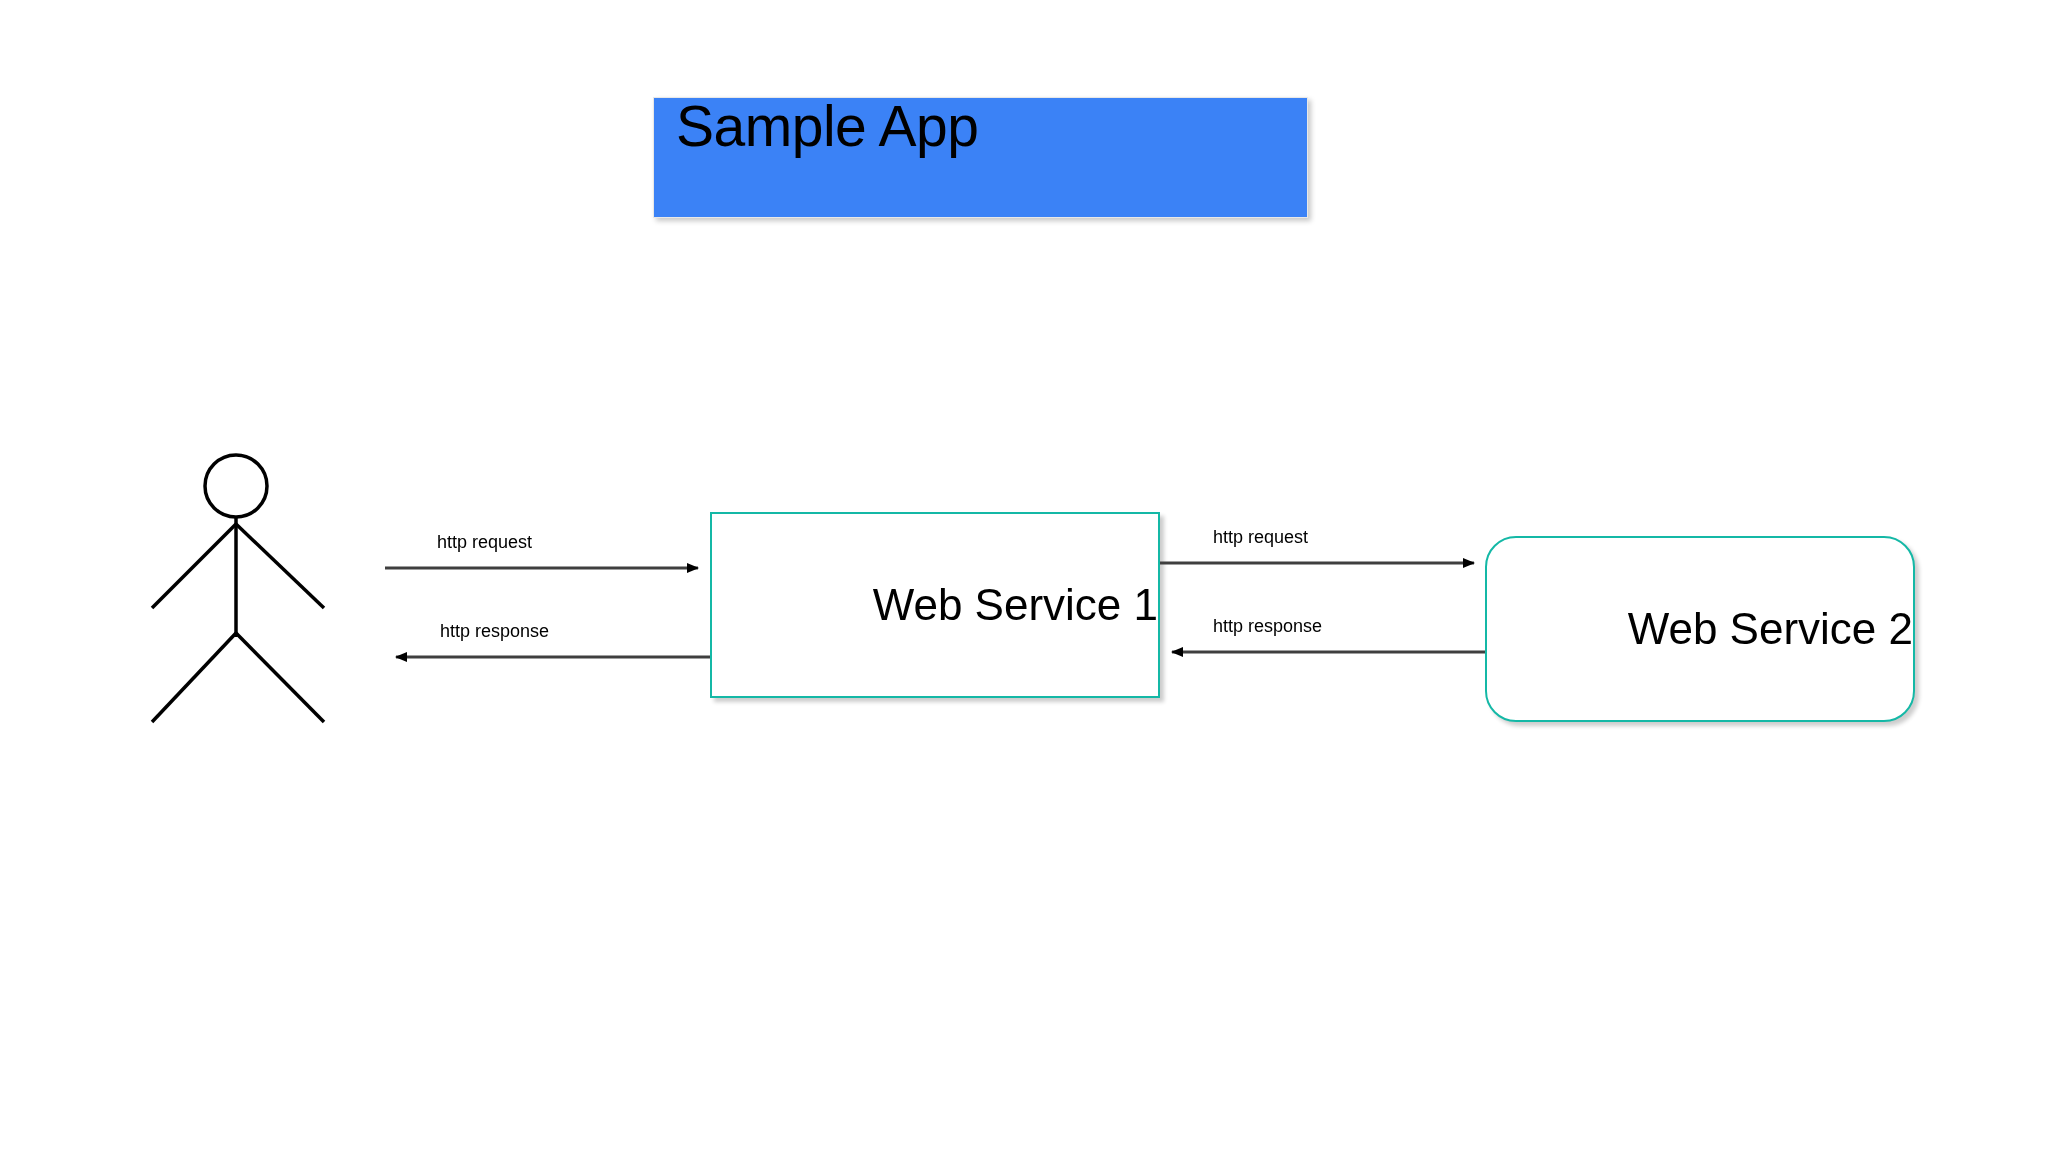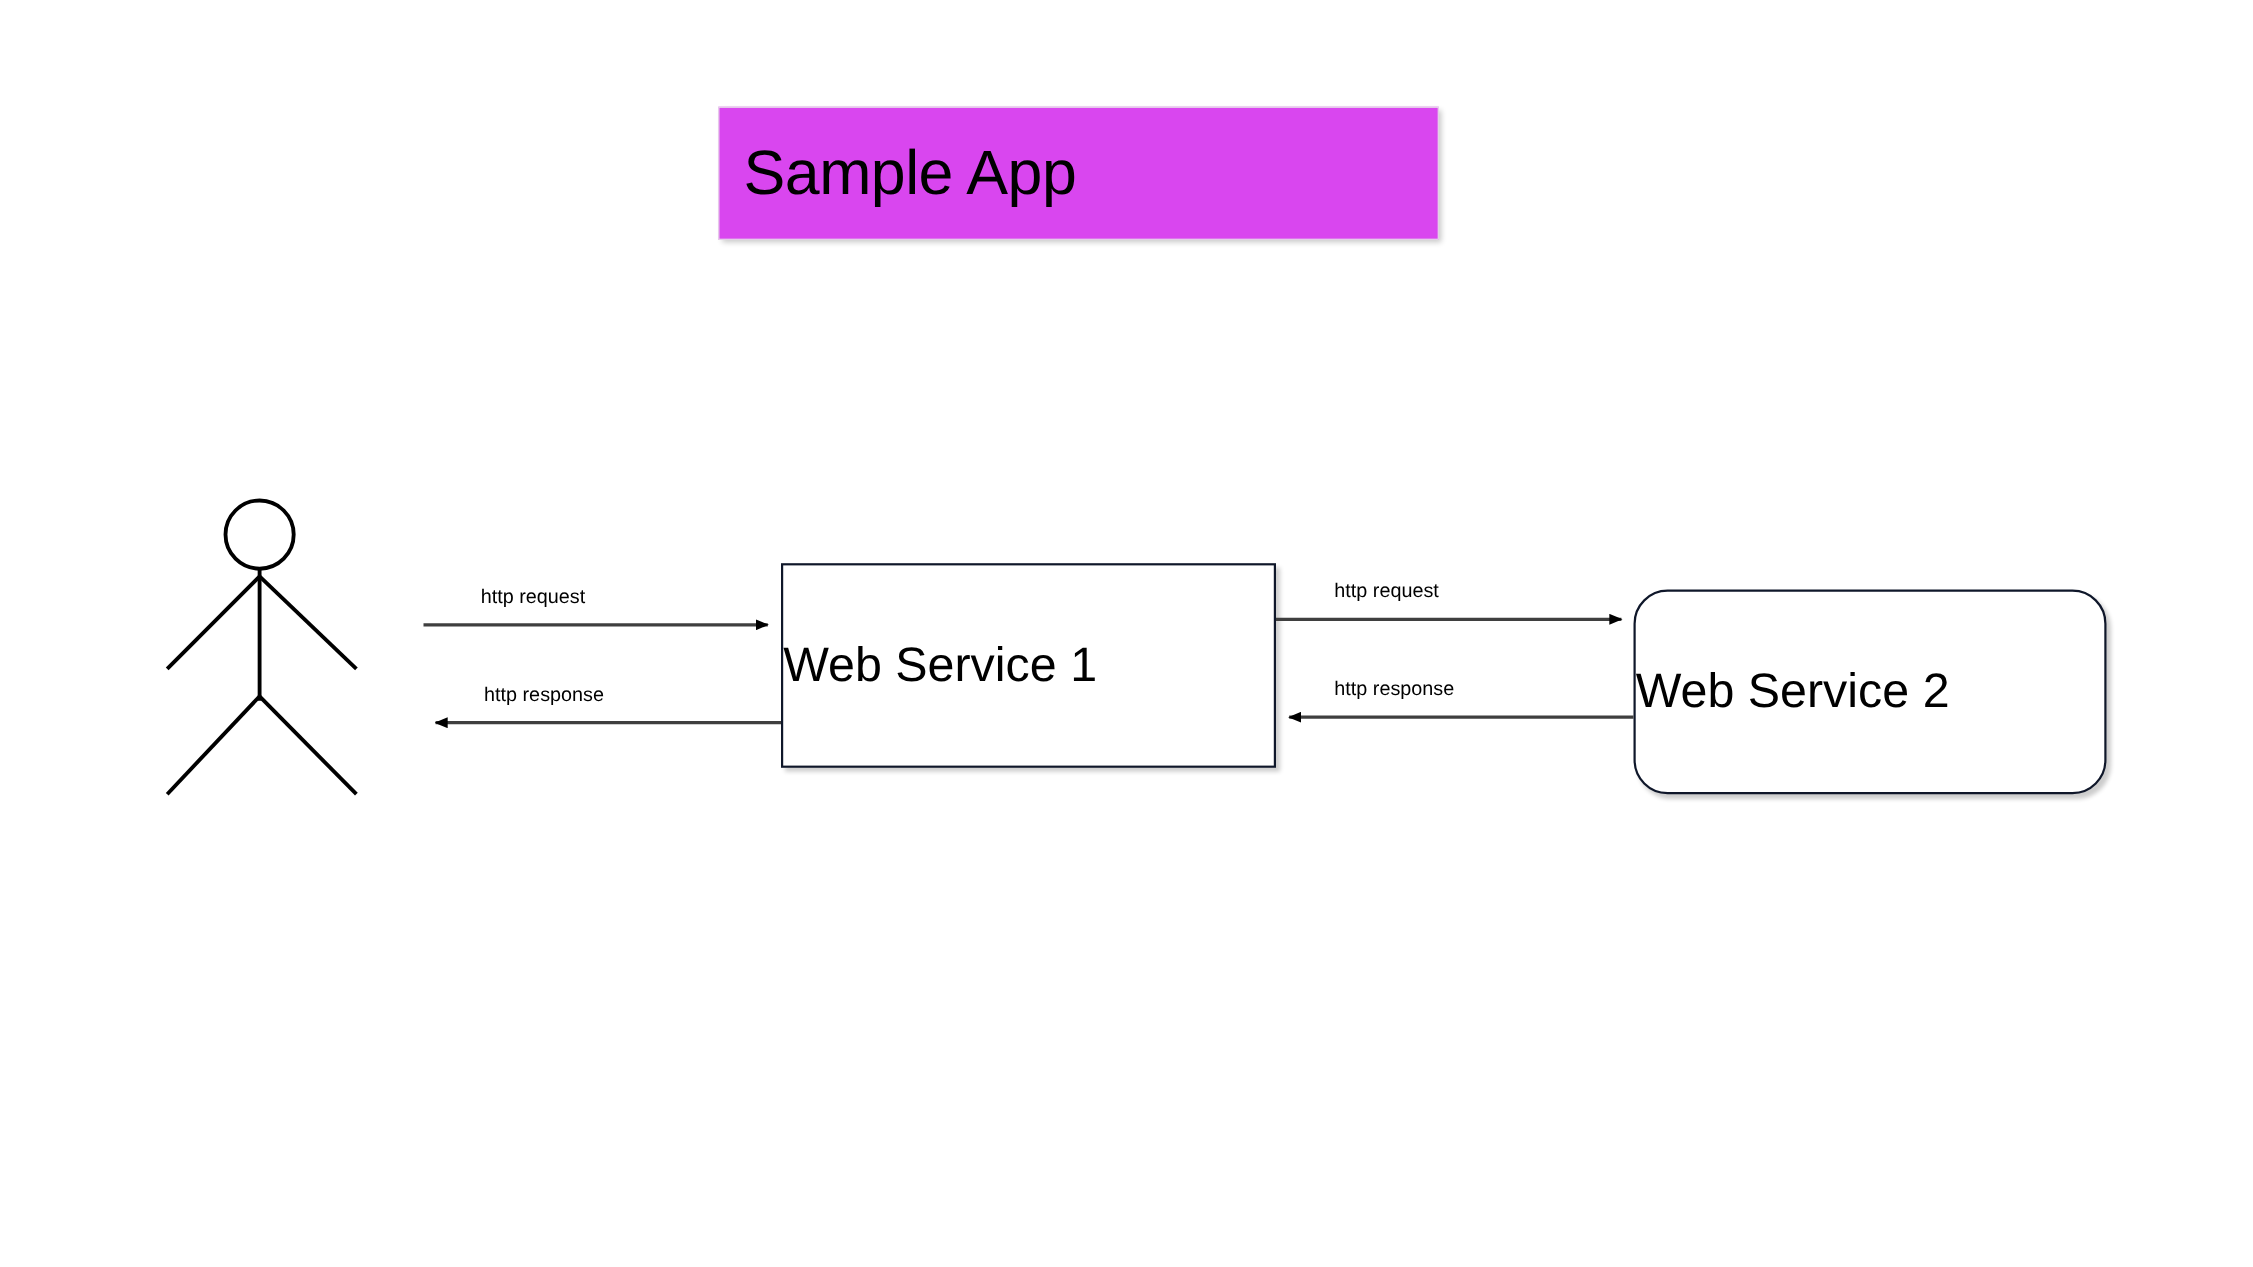--- a/index.html
+++ b/index.html
@@ -20,46 +20,46 @@
     overflow: hidden;
   }
 
   
   .title-card {
     position: absolute;
     left: 653px;
     top: 97px;
     width: 655px;
     height: 121px;
-    background: #d946ef;
+    background: #3b82f6;
     border: 1px solid #e8e8e8;
     box-shadow: 3px 3px 5px rgba(0,0,0,0.22);
     box-sizing: border-box;
     display: flex;
-    align-items: center;
+    align-items: flex-start;
   }
   .title-card .title-text {
     font-size: 57px;
     color: #000000;
     line-height: 1;
     padding-left: 22px;
     letter-spacing: -0.5px;
     white-space: nowrap;
   }
 
   
   .service-box {
     position: absolute;
     background: #ffffff;
-    border: 2px solid #0f172a;
+    border: 2px solid #14b8a6;
     box-sizing: border-box;
     box-shadow: 4px 4px 4px rgba(0,0,0,0.20);
     display: flex;
     align-items: center;
-    justify-content: flex-start;
+    justify-content: flex-end;
   }
   .service-box .service-label {
     font-size: 44px;
     color: #000000;
     white-space: nowrap;
     line-height: 1;
   }
   #box-ws1 { left: 710px;  top: 512px; width: 450px; height: 186px; }
   #box-ws2 { left: 1485px; top: 536px; width: 430px; height: 186px; border-radius: 31px; }
 

